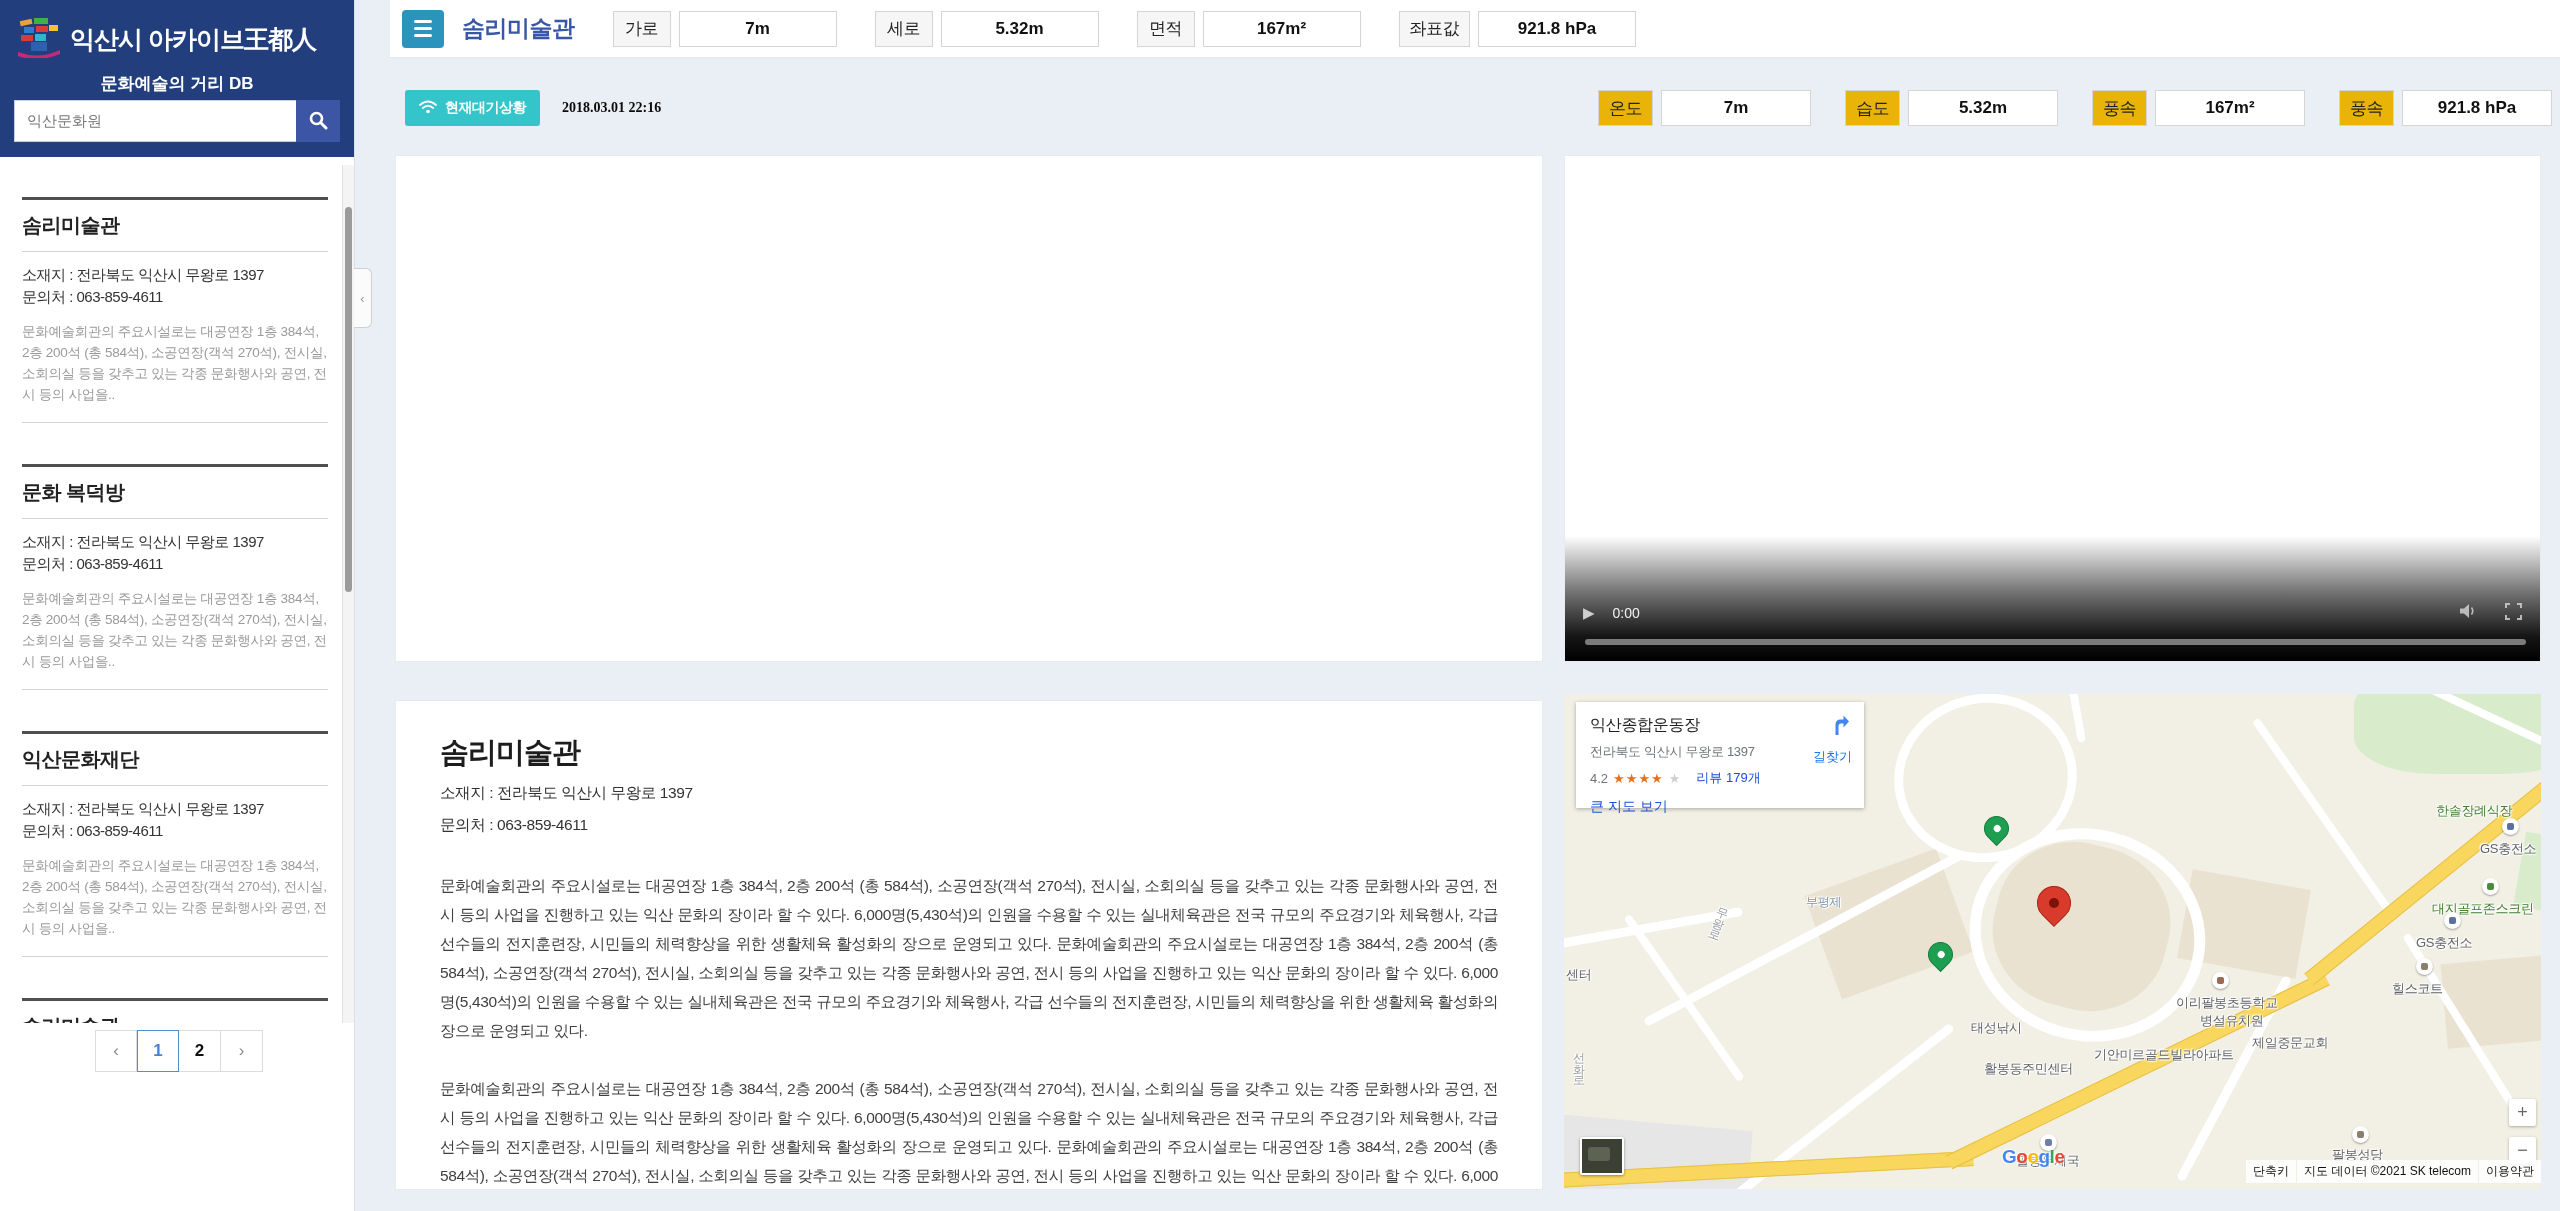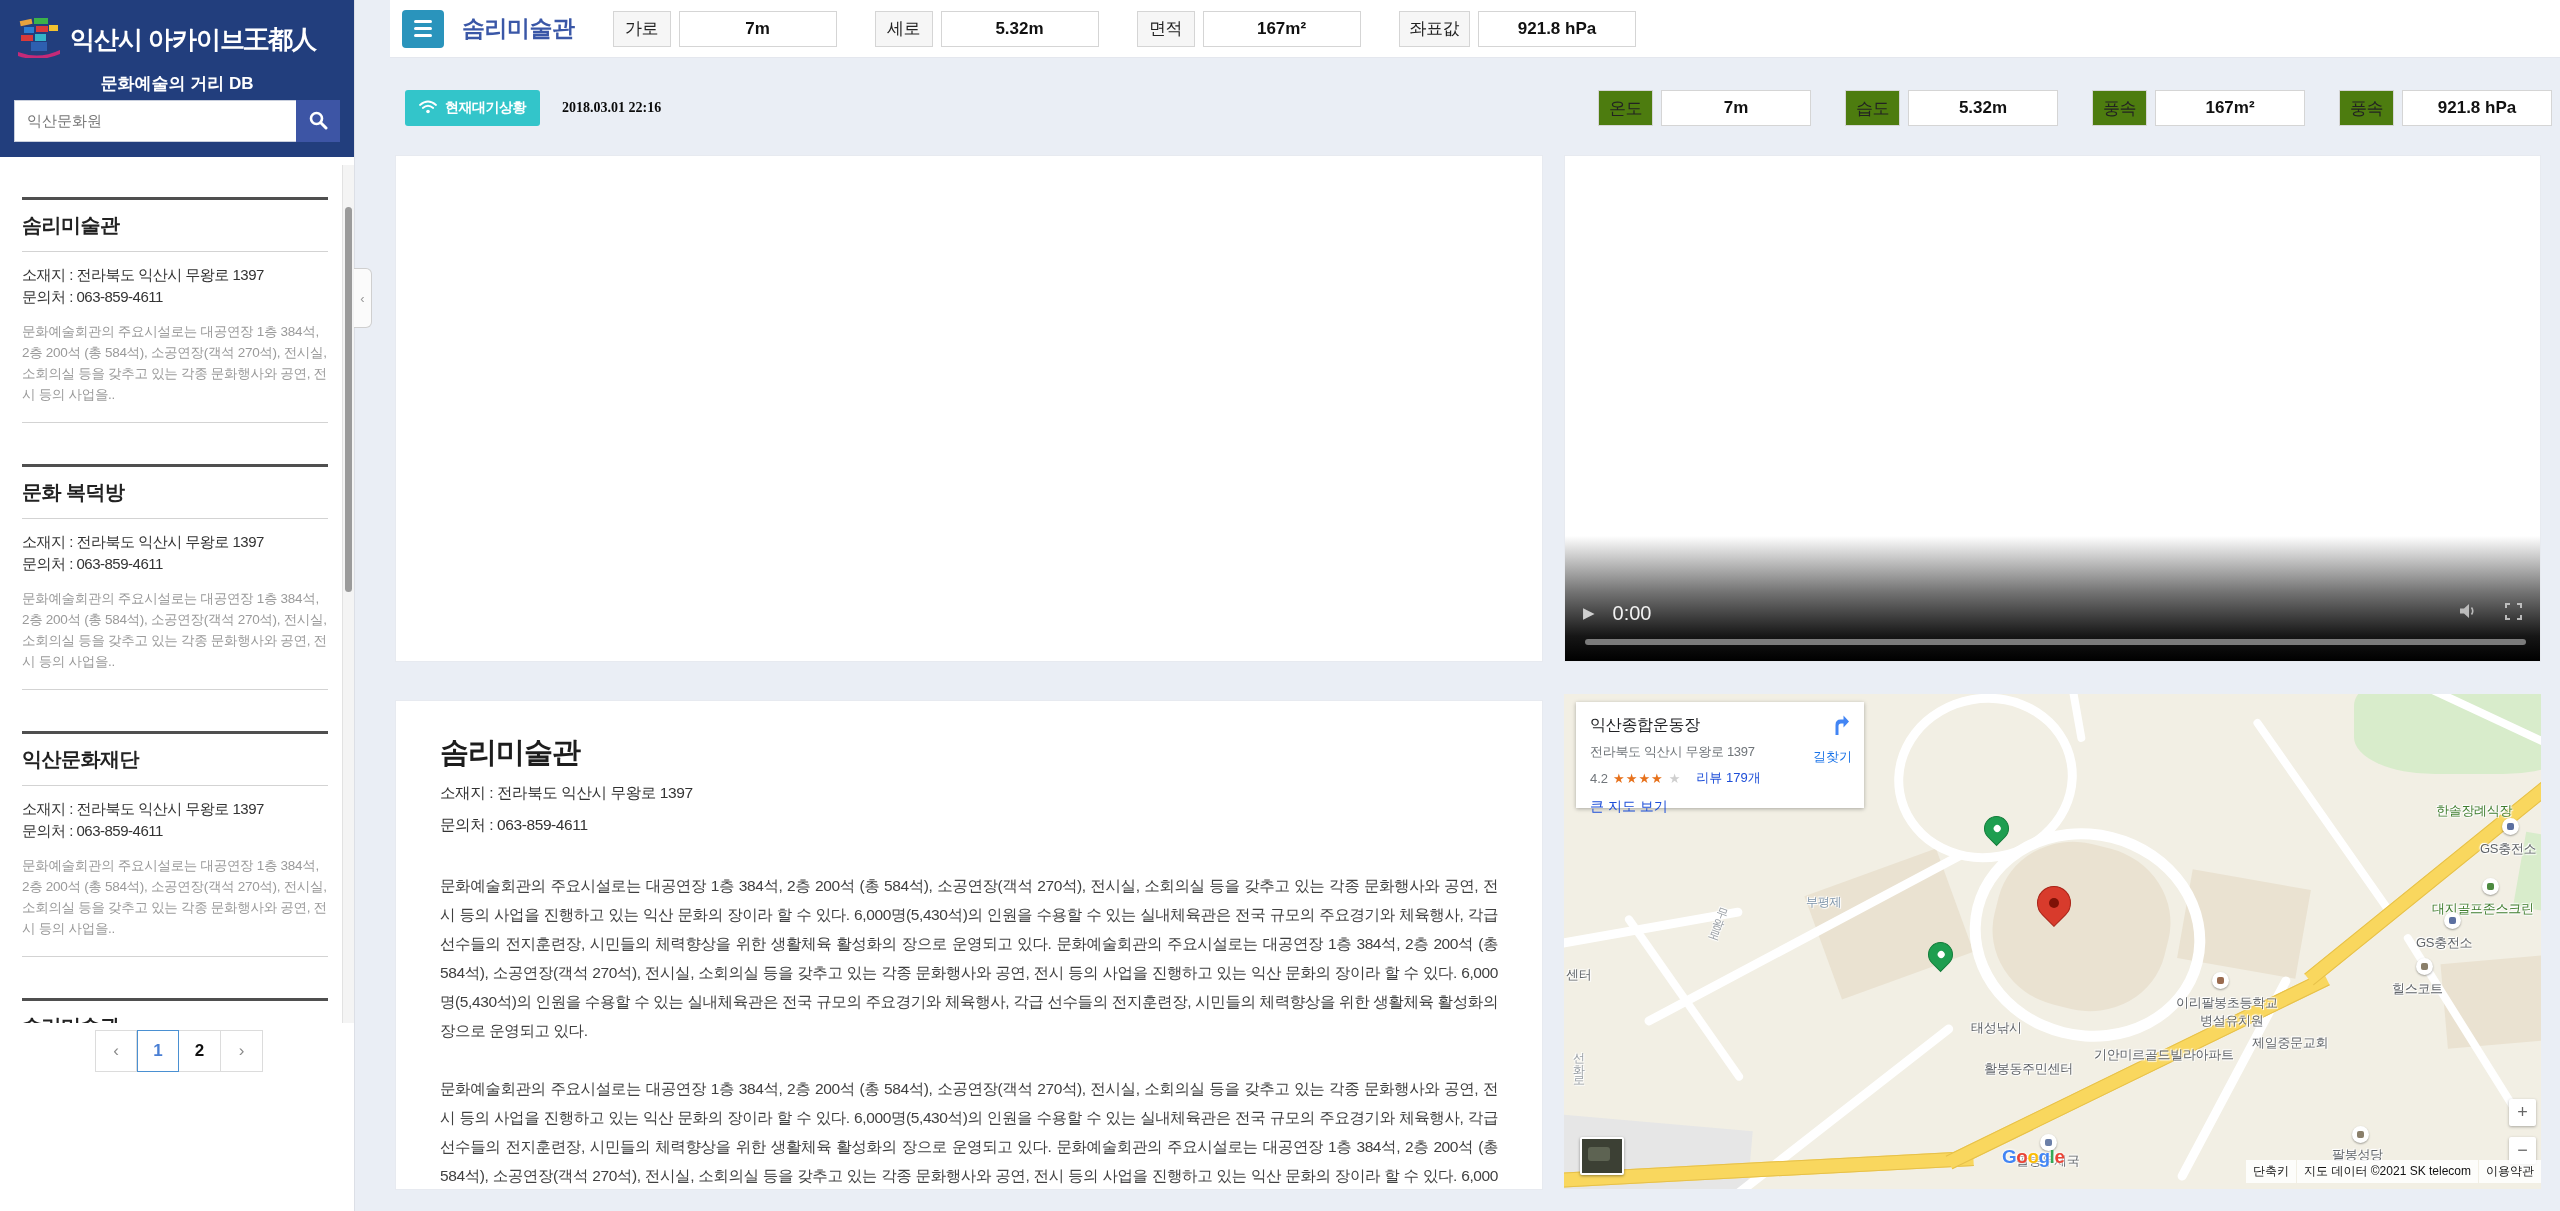--- a/index.html
+++ b/index.html
@@ -43,30 +43,30 @@
   .metric{display:flex;align-items:center;margin-left:38px;}
   .metric .lab{height:36px;min-width:58px;padding:0 10px;background:#f6f6f6;border:1px solid #d5d5d5;display:flex;align-items:center;justify-content:center;font-size:17px;color:#222;box-sizing:border-box;letter-spacing:-0.5px;}
   .metric .val{height:36px;width:158px;margin-left:8px;background:#fff;border:1px solid #d5d5d5;display:flex;align-items:center;justify-content:center;font-size:17px;font-weight:bold;color:#111;box-sizing:border-box;}
 
   
   .status-row{position:absolute;left:405px;top:88px;right:8px;height:40px;display:flex;align-items:center;}
   .air-badge{height:36px;padding:0 14px;background:#33c5ca;border-radius:3px;display:flex;align-items:center;gap:8px;color:#fff;font-size:14px;font-weight:bold;cursor:pointer;letter-spacing:-0.5px;}
   .datetime{margin-left:22px;font-family:"Liberation Serif",serif;font-size:14px;font-weight:bold;color:#0b0b0b;}
   .status-right{margin-left:auto;display:flex;align-items:center;}
   .status-right .metric{margin-left:34px;}
-  .status-right .metric .lab{min-width:54px;background:#4d7c0f;}
+  .status-right .metric .lab{min-width:54px;background:#eab308;}
   .status-right .metric .val{width:150px;}
 
   
   .image-panel{position:absolute;left:395px;top:155px;width:1148px;height:507px;background:#fff;border:1px solid #e7eaf0;box-sizing:border-box;}
   .video-panel{position:absolute;left:1564px;top:155px;width:977px;height:507px;background:#fff;border:1px solid #e7eaf0;box-sizing:border-box;overflow:hidden;cursor:pointer;}
   .video-grad{position:absolute;left:0;right:0;bottom:0;height:125px;background:linear-gradient(to bottom,rgba(255,255,255,0) 0%,rgba(90,90,90,0.85) 45%,#161616 80%,#000 100%);}
   .video-controls{position:absolute;left:0;right:0;bottom:34px;height:28px;display:flex;align-items:center;padding:0 18px;}
   .vc-play{color:#cfcfcf;font-size:15px;cursor:pointer;}
-  .vc-time{color:#f2f2f2;font-size:20px;margin-left:18px;}
+  .vc-time{color:#f2f2f2;font-size:14px;margin-left:18px;}
   .vc-right{margin-left:auto;display:flex;align-items:center;gap:26px;}
   .vc-icon{cursor:pointer;opacity:.85;}
   .video-bar{position:absolute;left:20px;right:14px;bottom:16px;height:6px;background:#7b7b7b;border-radius:3px;cursor:pointer;}
 
   .article-panel{position:absolute;left:395px;top:700px;width:1148px;height:490px;background:#fff;border:1px solid #e7eaf0;box-sizing:border-box;padding:32px 44px;overflow:hidden;}
   .article-panel h1{margin:0;font-size:29px;font-weight:bold;color:#1d1d1d;letter-spacing:-1px;}
   .article-info{font-size:15.5px;color:#333;line-height:24px;margin-top:8px;letter-spacing:-0.4px;}
   .article-body{margin-top:34px;font-size:15.5px;color:#3f3f3f;line-height:29px;text-align:justify;letter-spacing:-0.4px;}
   .article-body p{margin:0 0 29px 0;}
 

